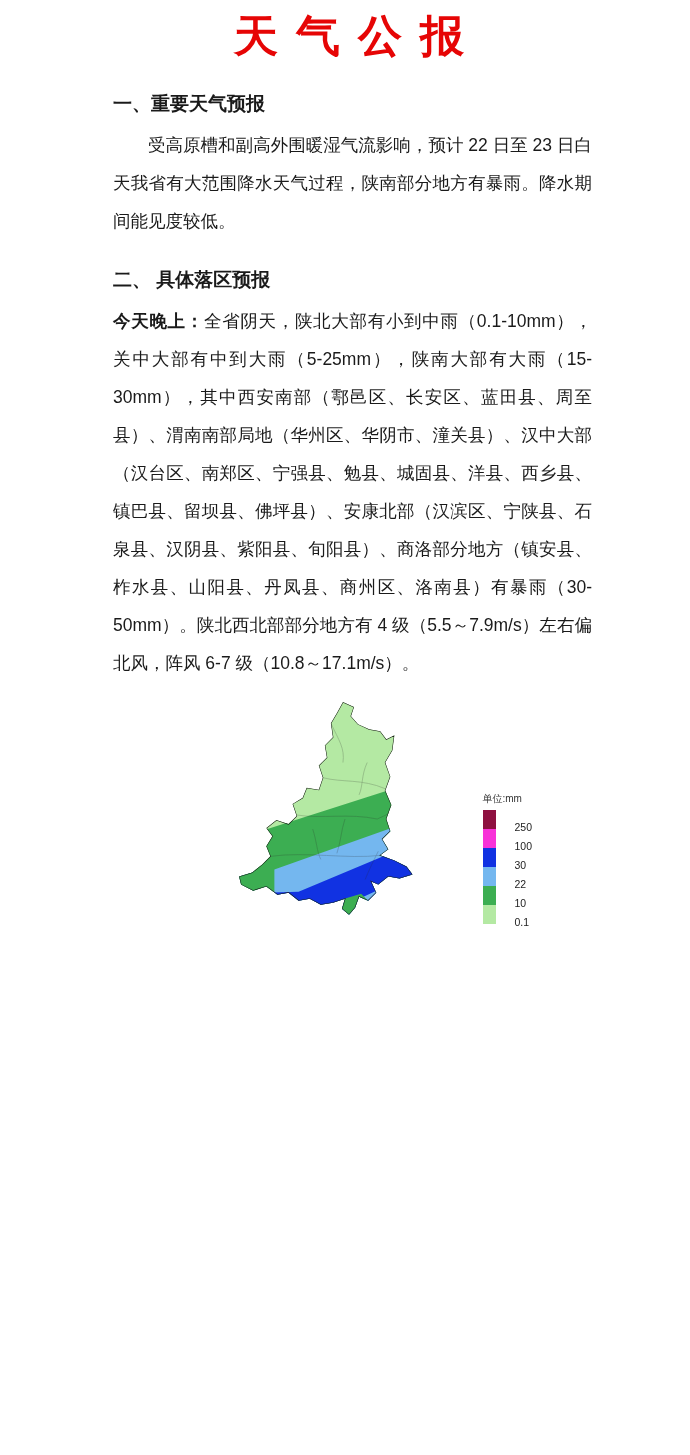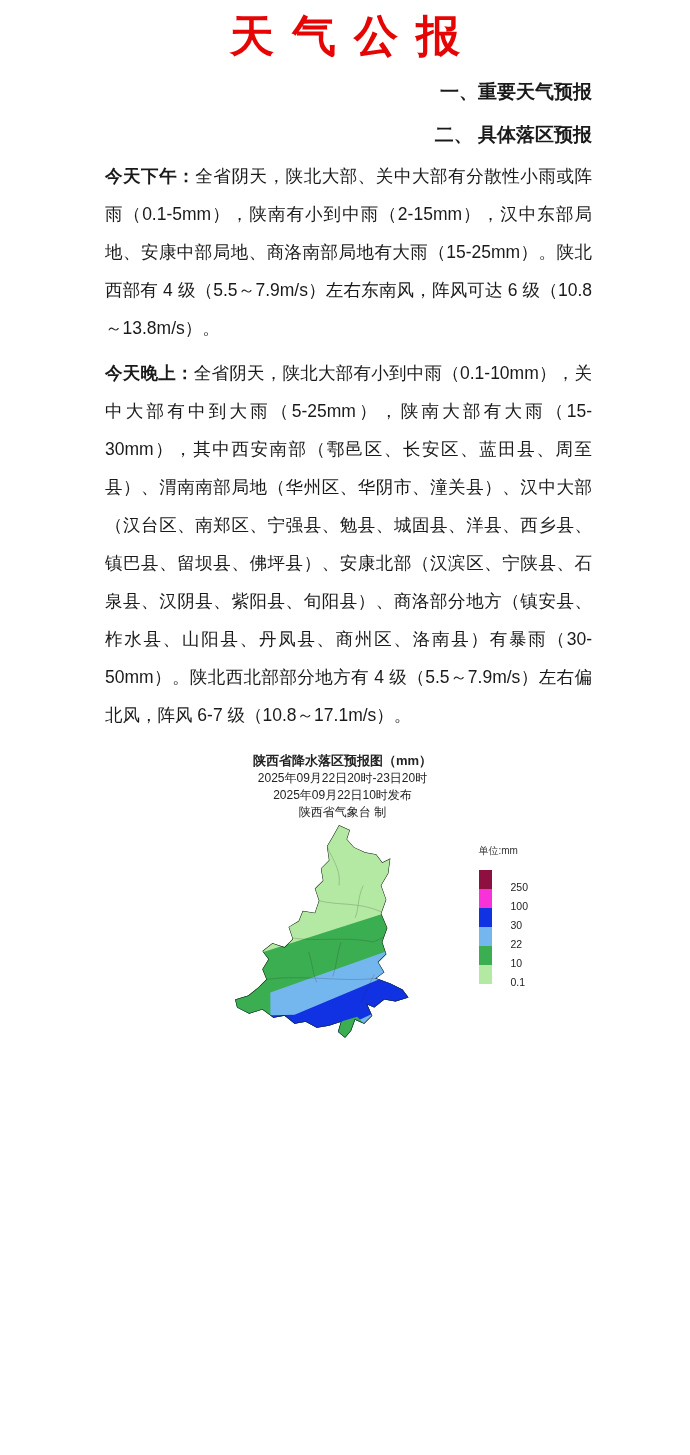--- a/index.html
+++ b/index.html
@@ -2,91 +2,85 @@
 <html><head>
 <meta charset="utf-8">
 <style>
   * { margin:0; padding:0; box-sizing:border-box; }
   html,body { background:#ffffff; }
   body {
     width:690px; height:1455px; overflow:hidden; position:relative;
     font-family:"Liberation Sans","DejaVu Sans",sans-serif;
     color:#1a1a1a;
   }
-  .page { padding:8px 0 0 0; }
+  .page { padding:8px 0 0 8px; }
 
   .doc-title {
     text-align:center; color:#e60505; font-size:44px; font-weight:700;
     letter-spacing:18px; line-height:56px; margin-left:18px;
   }
 
   .meta-row {
     margin:24px 100px 0 105px; font-size:17px; font-weight:700;
     white-space:nowrap; padding-bottom:5px;
     border-bottom:3px solid #c00000;
   }
   .meta-row .sep { display:inline-block; width:22px; }
   .meta-row .sep2 { display:inline-block; width:34px; }
 
   .content { margin:0 98px 0 105px; }
 
-  .sec-heading { font-size:19px; font-weight:700; margin-top:13px; line-height:30px;text-align:right; }
+  .sec-heading { font-size:19px; font-weight:700; margin-top:25px; line-height:30px; }
 
   p.body-par {
     font-size:17.5px; line-height:38px; text-align:justify;
     text-justify:inter-ideograph; margin-top:7px;
   }
   p.body-par.indent { text-indent:2em; }
   .lead { font-weight:700; }
 
   
   .figure { position:relative; margin-top:18px; height:312px; }
   .figure-inner { position:relative; width:244px; margin:0 auto; right:6px; }
   .map-titles { text-align:center; color:#222; width:244px; }
   .map-title-main { font-size:13px; font-weight:700; line-height:18px; }
   .map-title-sub { font-size:12px; line-height:17px; }
   .map-svg { display:block; margin-top:2px; }
 
   .legend {
     position:absolute; left:258px; top:92px; width:70px; font-size:10px; color:#333;
   }
-  .legend-title { font-size:10px; margin-bottom:12px; color:#333; }
+  .legend-title { font-size:10px; margin-bottom:4px; color:#333; }
   .legend-rows { }
   .legend-row { display:flex; align-items:flex-end; height:19px; }
   .swatch { width:13px; height:19px; display:inline-block; }
   .legend-label { margin-left:19px; transform:translateY(4px); font-size:10.5px; color:#222; }
 </style>
 </head>
 <body>
 
 <div class="page">
 
   <div class="doc-title">天气公报</div>
 
 
   <div class="content">
 
     <div class="sec-heading">一、重要天气预报</div>
 
+    <p class="body-par indent">受高原槽和副高外围暖湿气流影响，预计 22 日至 23 日白天我省有大范围降水天气过程，陕南部分地方有暴雨。降水期间能见度较低。</p>
 
     <div class="sec-heading">二、 具体落区预报</div>
 
-    <p class="body-par"><span class="lead">今天下午：</span><span>全省阴天，陕北大部、关中大部有分散性小雨或阵雨（0.1-5mm），陕南有小到中雨（2-15mm），汉中东部局地、安康中部局地、商洛南部局地有大雨（15-25mm）。陕北西部有 4 级（5.5～7.9m/s）左右东南风，阵风可达 6 级（10.8～13.8m/s）。</span></p>
 
     <p class="body-par"><span class="lead">今天晚上：</span><span>全省阴天，陕北大部有小到中雨（0.1-10mm），关中大部有中到大雨（5-25mm），陕南大部有大雨（15-30mm），其中西安南部（鄠邑区、长安区、蓝田县、周至县）、渭南南部局地（华州区、华阴市、潼关县）、汉中大部（汉台区、南郑区、宁强县、勉县、城固县、洋县、西乡县、镇巴县、留坝县、佛坪县）、安康北部（汉滨区、宁陕县、石泉县、汉阴县、紫阳县、旬阳县）、商洛部分地方（镇安县、柞水县、山阳县、丹凤县、商州区、洛南县）有暴雨（30-50mm）。陕北西北部部分地方有 4 级（5.5～7.9m/s）左右偏北风，阵风 6-7 级（10.8～17.1m/s）。</span></p>
 
 
     <div class="figure">
       <div class="figure-inner">
-        <div class="map-titles">
-          <div class="map-title-main">陕西省降水落区预报图（mm）</div>
-          <div class="map-title-sub">2025年09月22日20时-23日20时</div>
-          <div class="map-title-sub">2025年09月22日10时发布</div>
-          <div class="map-title-sub">陕西省气象台 制</div>
-        </div>
 
         <svg class="map-svg" width="244" height="232" viewBox="0 0 240 230">
           <defs>
             <clipPath id="provClip">
               <path d="M116,2 L127,7 L124,16 L131,24 L142,29 L153,31 L159,39 L167,35
                        L165,50 L158,62 L163,76 L158,90 L164,104 L159,118 L163,130
                        L155,138 L161,148 L153,154 L167,159 L179,165 L185,173
                        L172,177 L161,175 L151,183 L144,180 L149,191 L141,199 L132,195
                        L128,206 L122,213 L115,207 L118,197 L106,201 L94,203 L83,197
                        L72,199 L62,191 L51,193 L40,185 L27,189 L15,183 L13,175 L26,171

